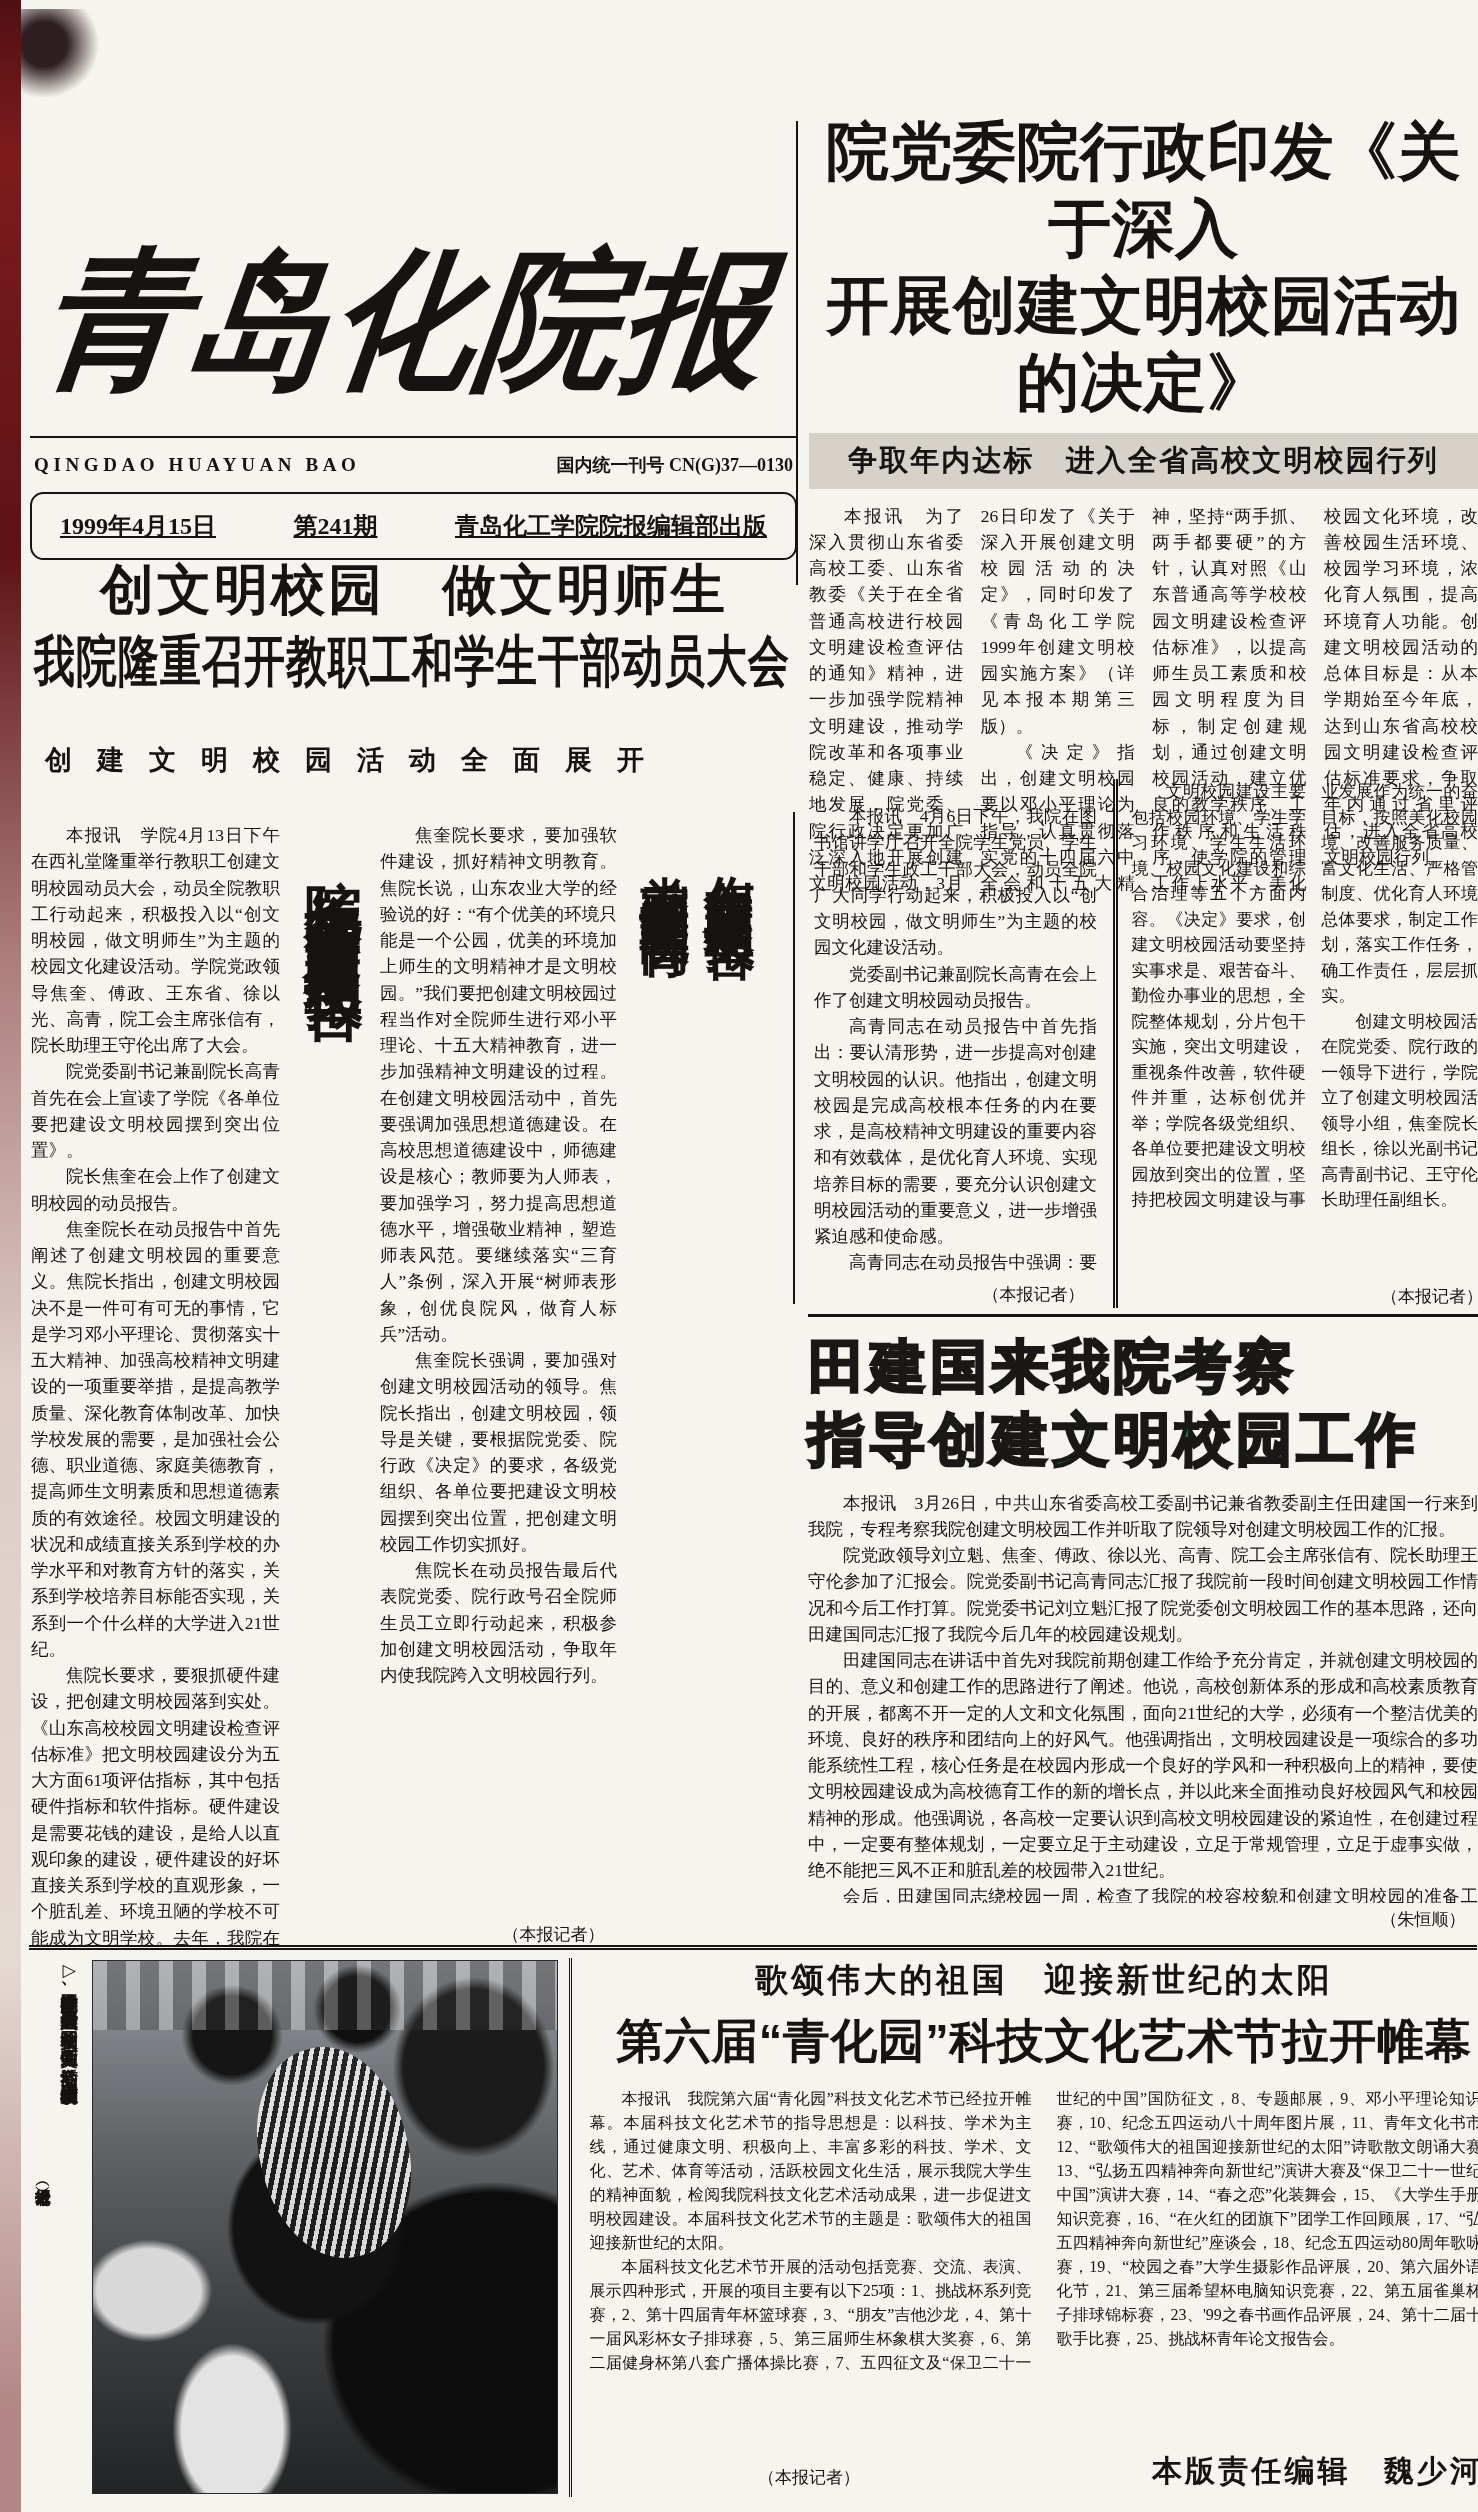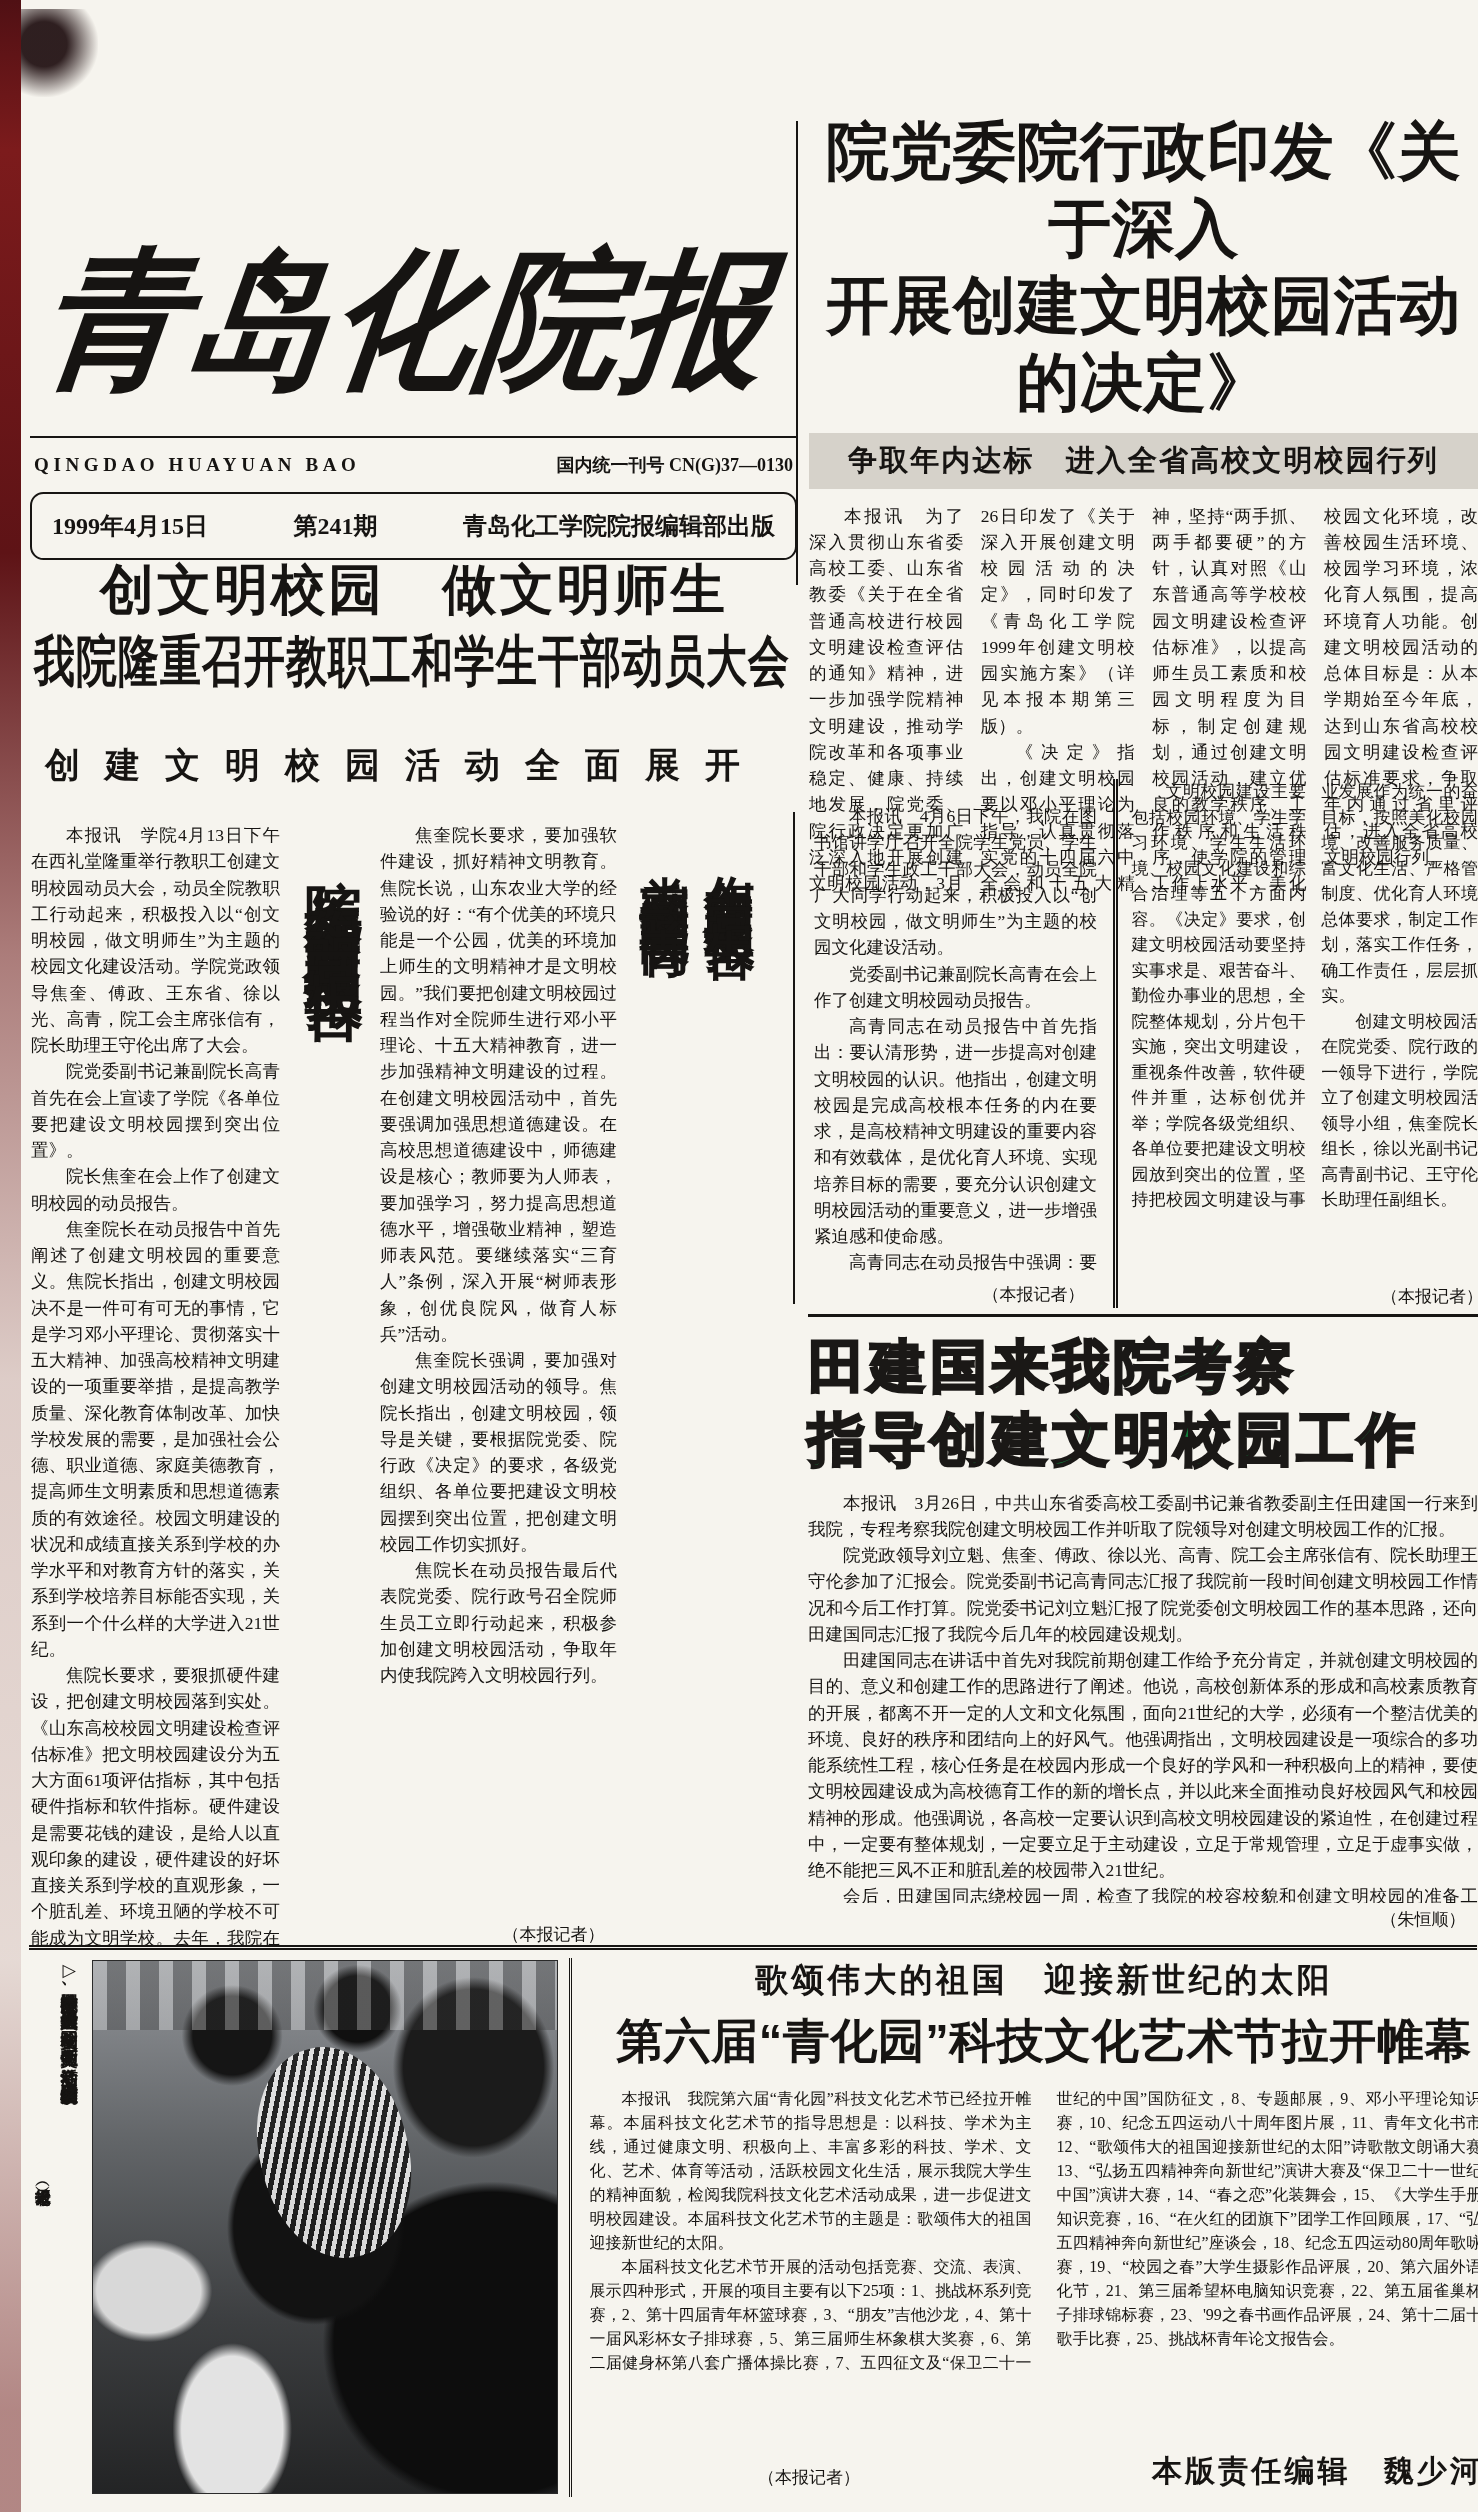--- a/index.html
+++ b/index.html
@@ -18,40 +18,40 @@
   .masthead-title{font-size:143px;font-weight:900;font-style:italic;letter-spacing:2.1px;
     transform:skewX(-7deg) scaleY(1.06);transform-origin:left bottom;white-space:nowrap;line-height:1;}
 
   
   .pubinfo{left:30px;top:436px;width:767px;}
   .pub-row1{display:flex;justify-content:space-between;align-items:center;border-top:2.1px solid #171513;
     padding:7.2px 4.1px 5.2px 4.1px;height:40px;}
   .pub-latin{font-size:19px;letter-spacing:4.6px;font-weight:600;}
   .pub-issn{font-size:18px;font-weight:700;}
   .pub-box{margin-top:2.1px;height:64px;border:2.6px solid #171513;border-radius:13.4px;
-    display:flex;justify-content:space-between;align-items:center;padding:0 20px;
-    font-size:24px;font-weight:700;}
+    display:flex;justify-content:space-between;align-items:center;padding:0 28px;
+    font-size:24px;font-weight:700;text-decoration:underline;}
 
   
   .art-decision{left:809px;top:114px;width:669px;}
   .decision-headline{font-size:63px;line-height:1.22;font-weight:900;letter-spacing:0.5px;text-align:center;}
   .decision-subhead{margin-top:11.3px;background:#d6d2ca;padding:8.3px 0;text-align:center;
     font-size:29px;font-weight:700;letter-spacing:2.1px;}
   .decision-body{margin-top:13.4px;height:406px;overflow:hidden;
     column-count:4;column-gap:17.5px;font-size:17px;line-height:1.53;}
   .divider-v{width:2.1px;background:#171513;}
   .dv1{left:796px;top:121px;height:464px;}
   .dv2{left:793px;top:812px;height:492px;}
 
   
   .kicker-main{left:31px;top:554px;width:766px;text-align:center;font-size:54px;font-weight:900;
     font-family:"Liberation Sans","DejaVu Sans",sans-serif;letter-spacing:3.1px;white-space:nowrap;}
   .headline-main{left:34px;top:625px;width:766px;font-size:41px;font-weight:900;white-space:nowrap;
     font-family:"Liberation Sans","DejaVu Sans",sans-serif;letter-spacing:1px;transform:scaleY(1.35);transform-origin:top left;}
-  .subheadline-main{left:45px;top:742px;width:743px;font-size:35px;font-weight:800;white-space:nowrap;
+  .subheadline-main{left:45px;top:742px;width:743px;font-size:27px;font-weight:800;white-space:nowrap;
     font-family:"Liberation Sans","DejaVu Sans",sans-serif;letter-spacing:25px;}
 
   
   .bodytext{font-size:17.5px;line-height:1.5;}
   .para{margin:0;text-indent:2em;text-align:justify;}
   .clip{overflow:hidden;}
   .colblock{display:flex;flex-direction:column;}
   .byline{text-align:right;font-size:17px;padding-right:12.4px;margin-top:5.2px;}
 
   .b-col1{left:31px;top:822px;width:249px;height:1124px;}

